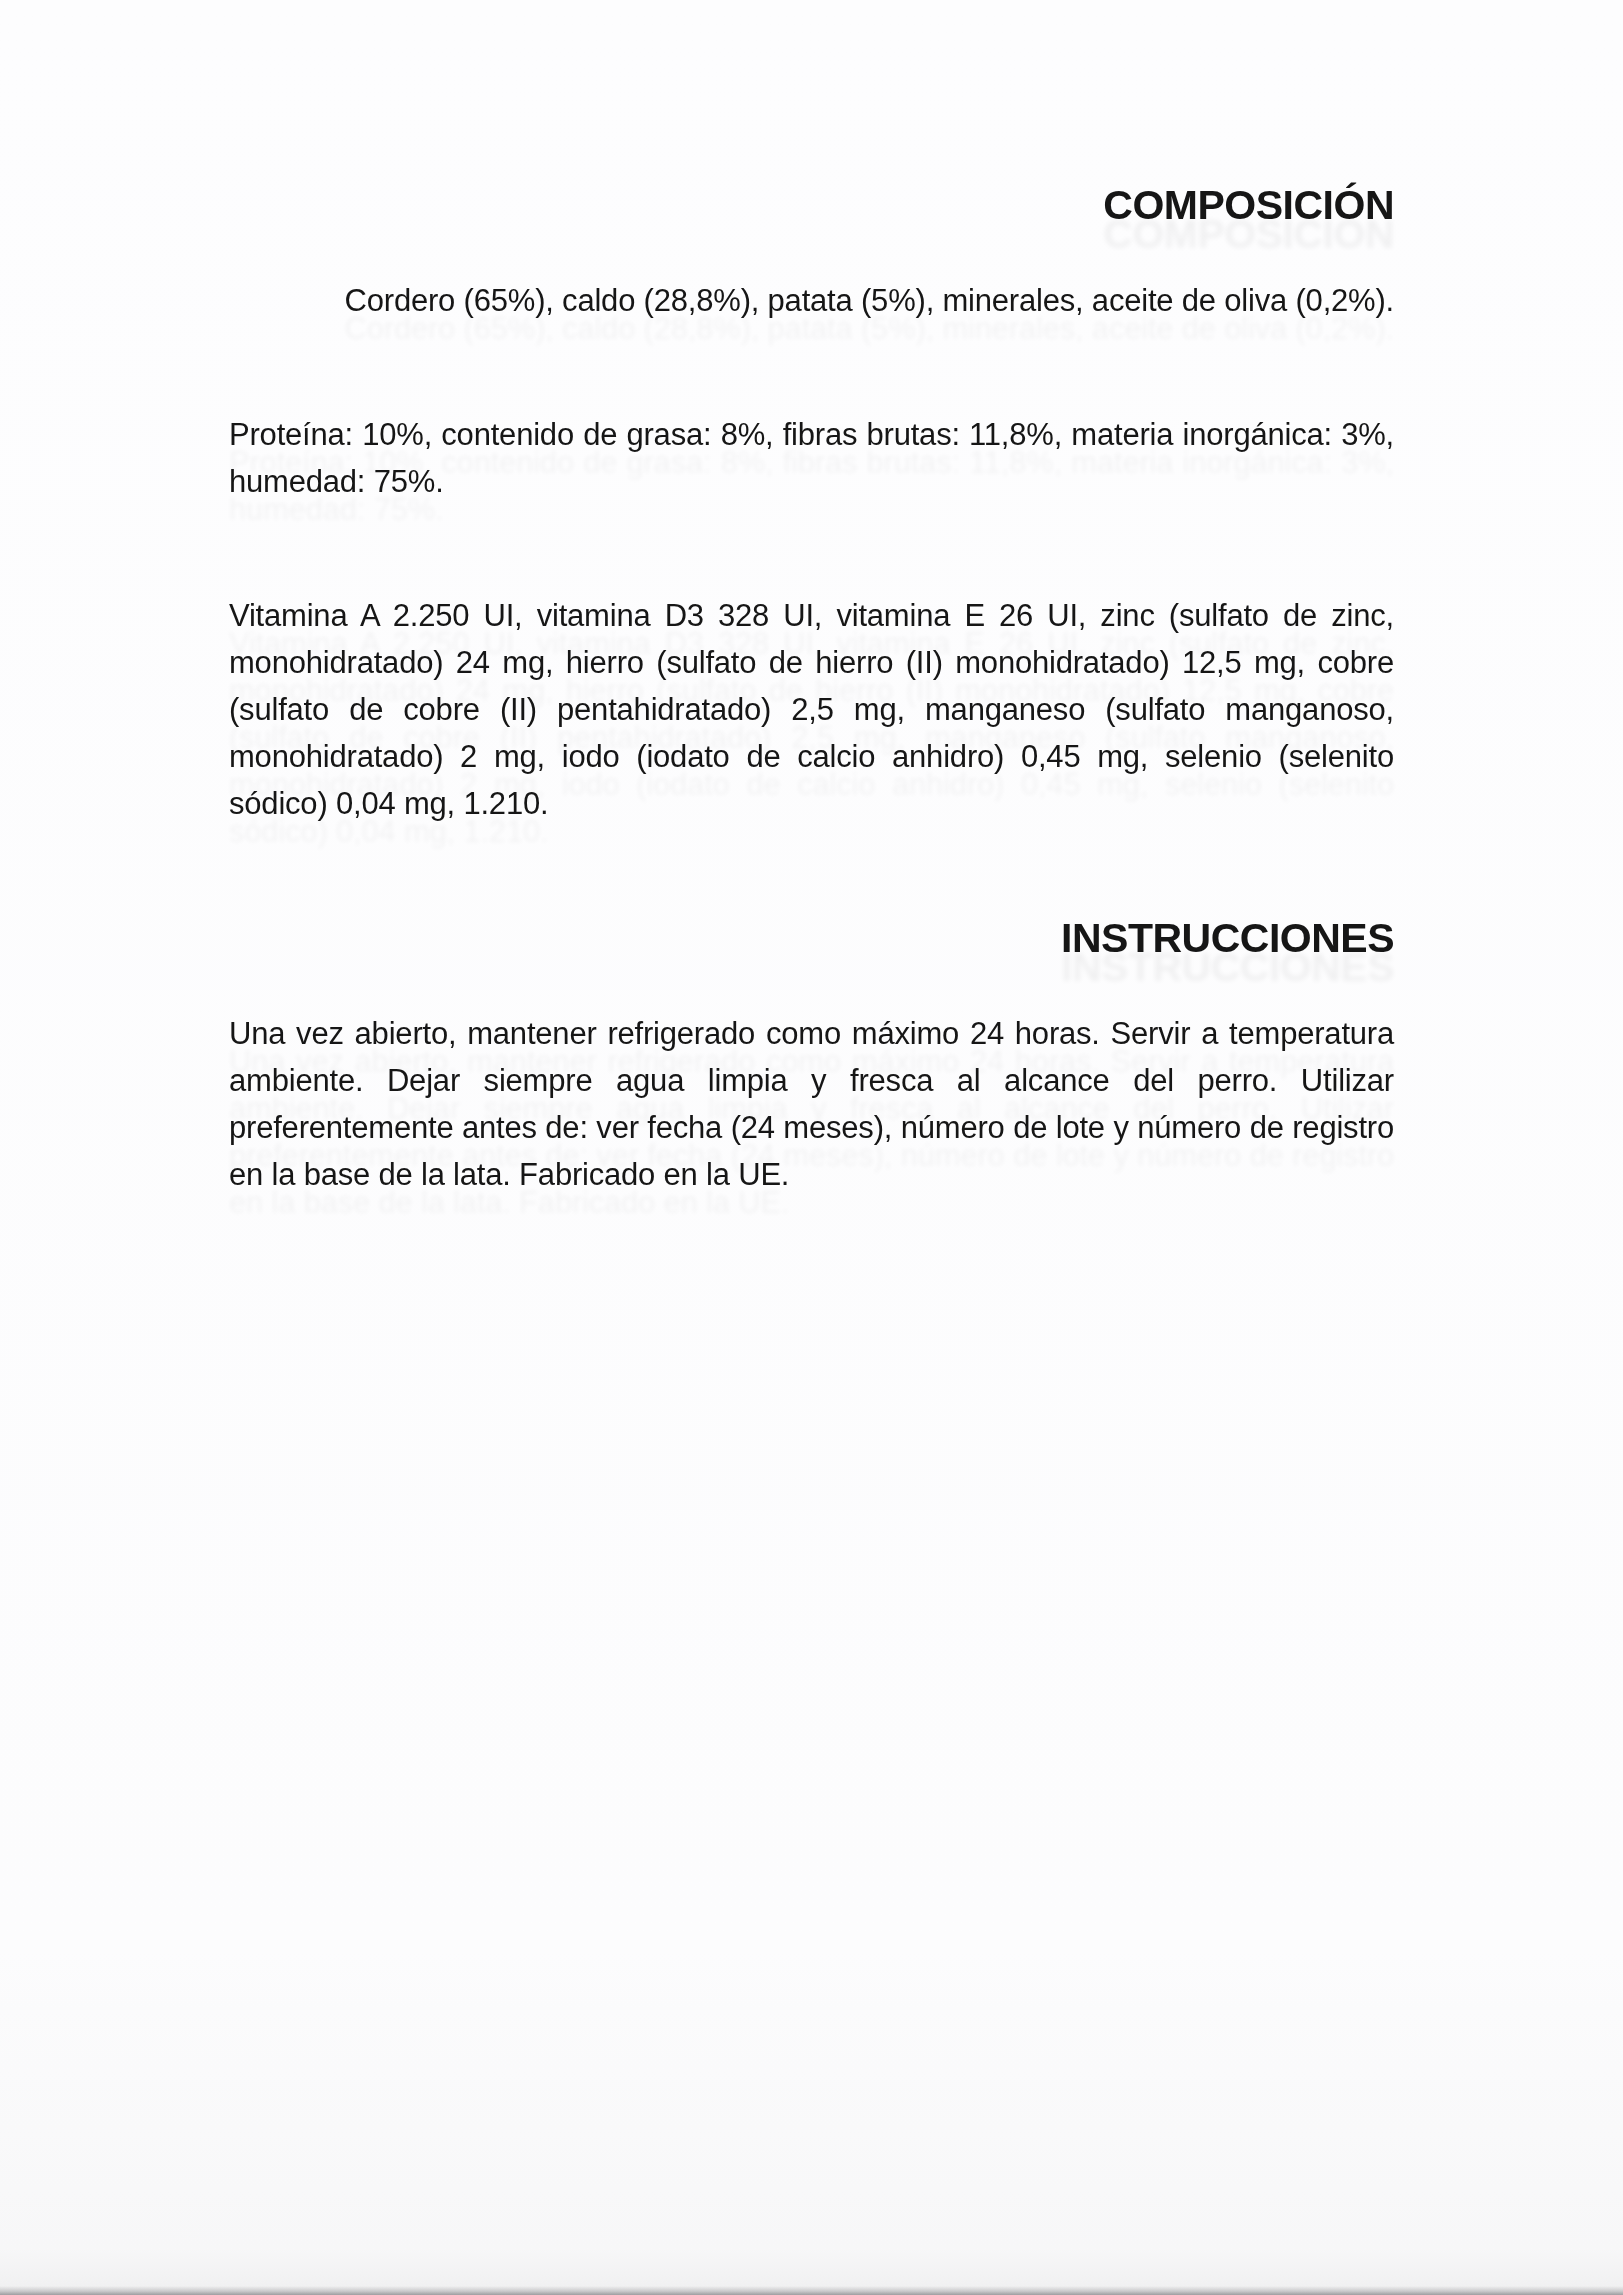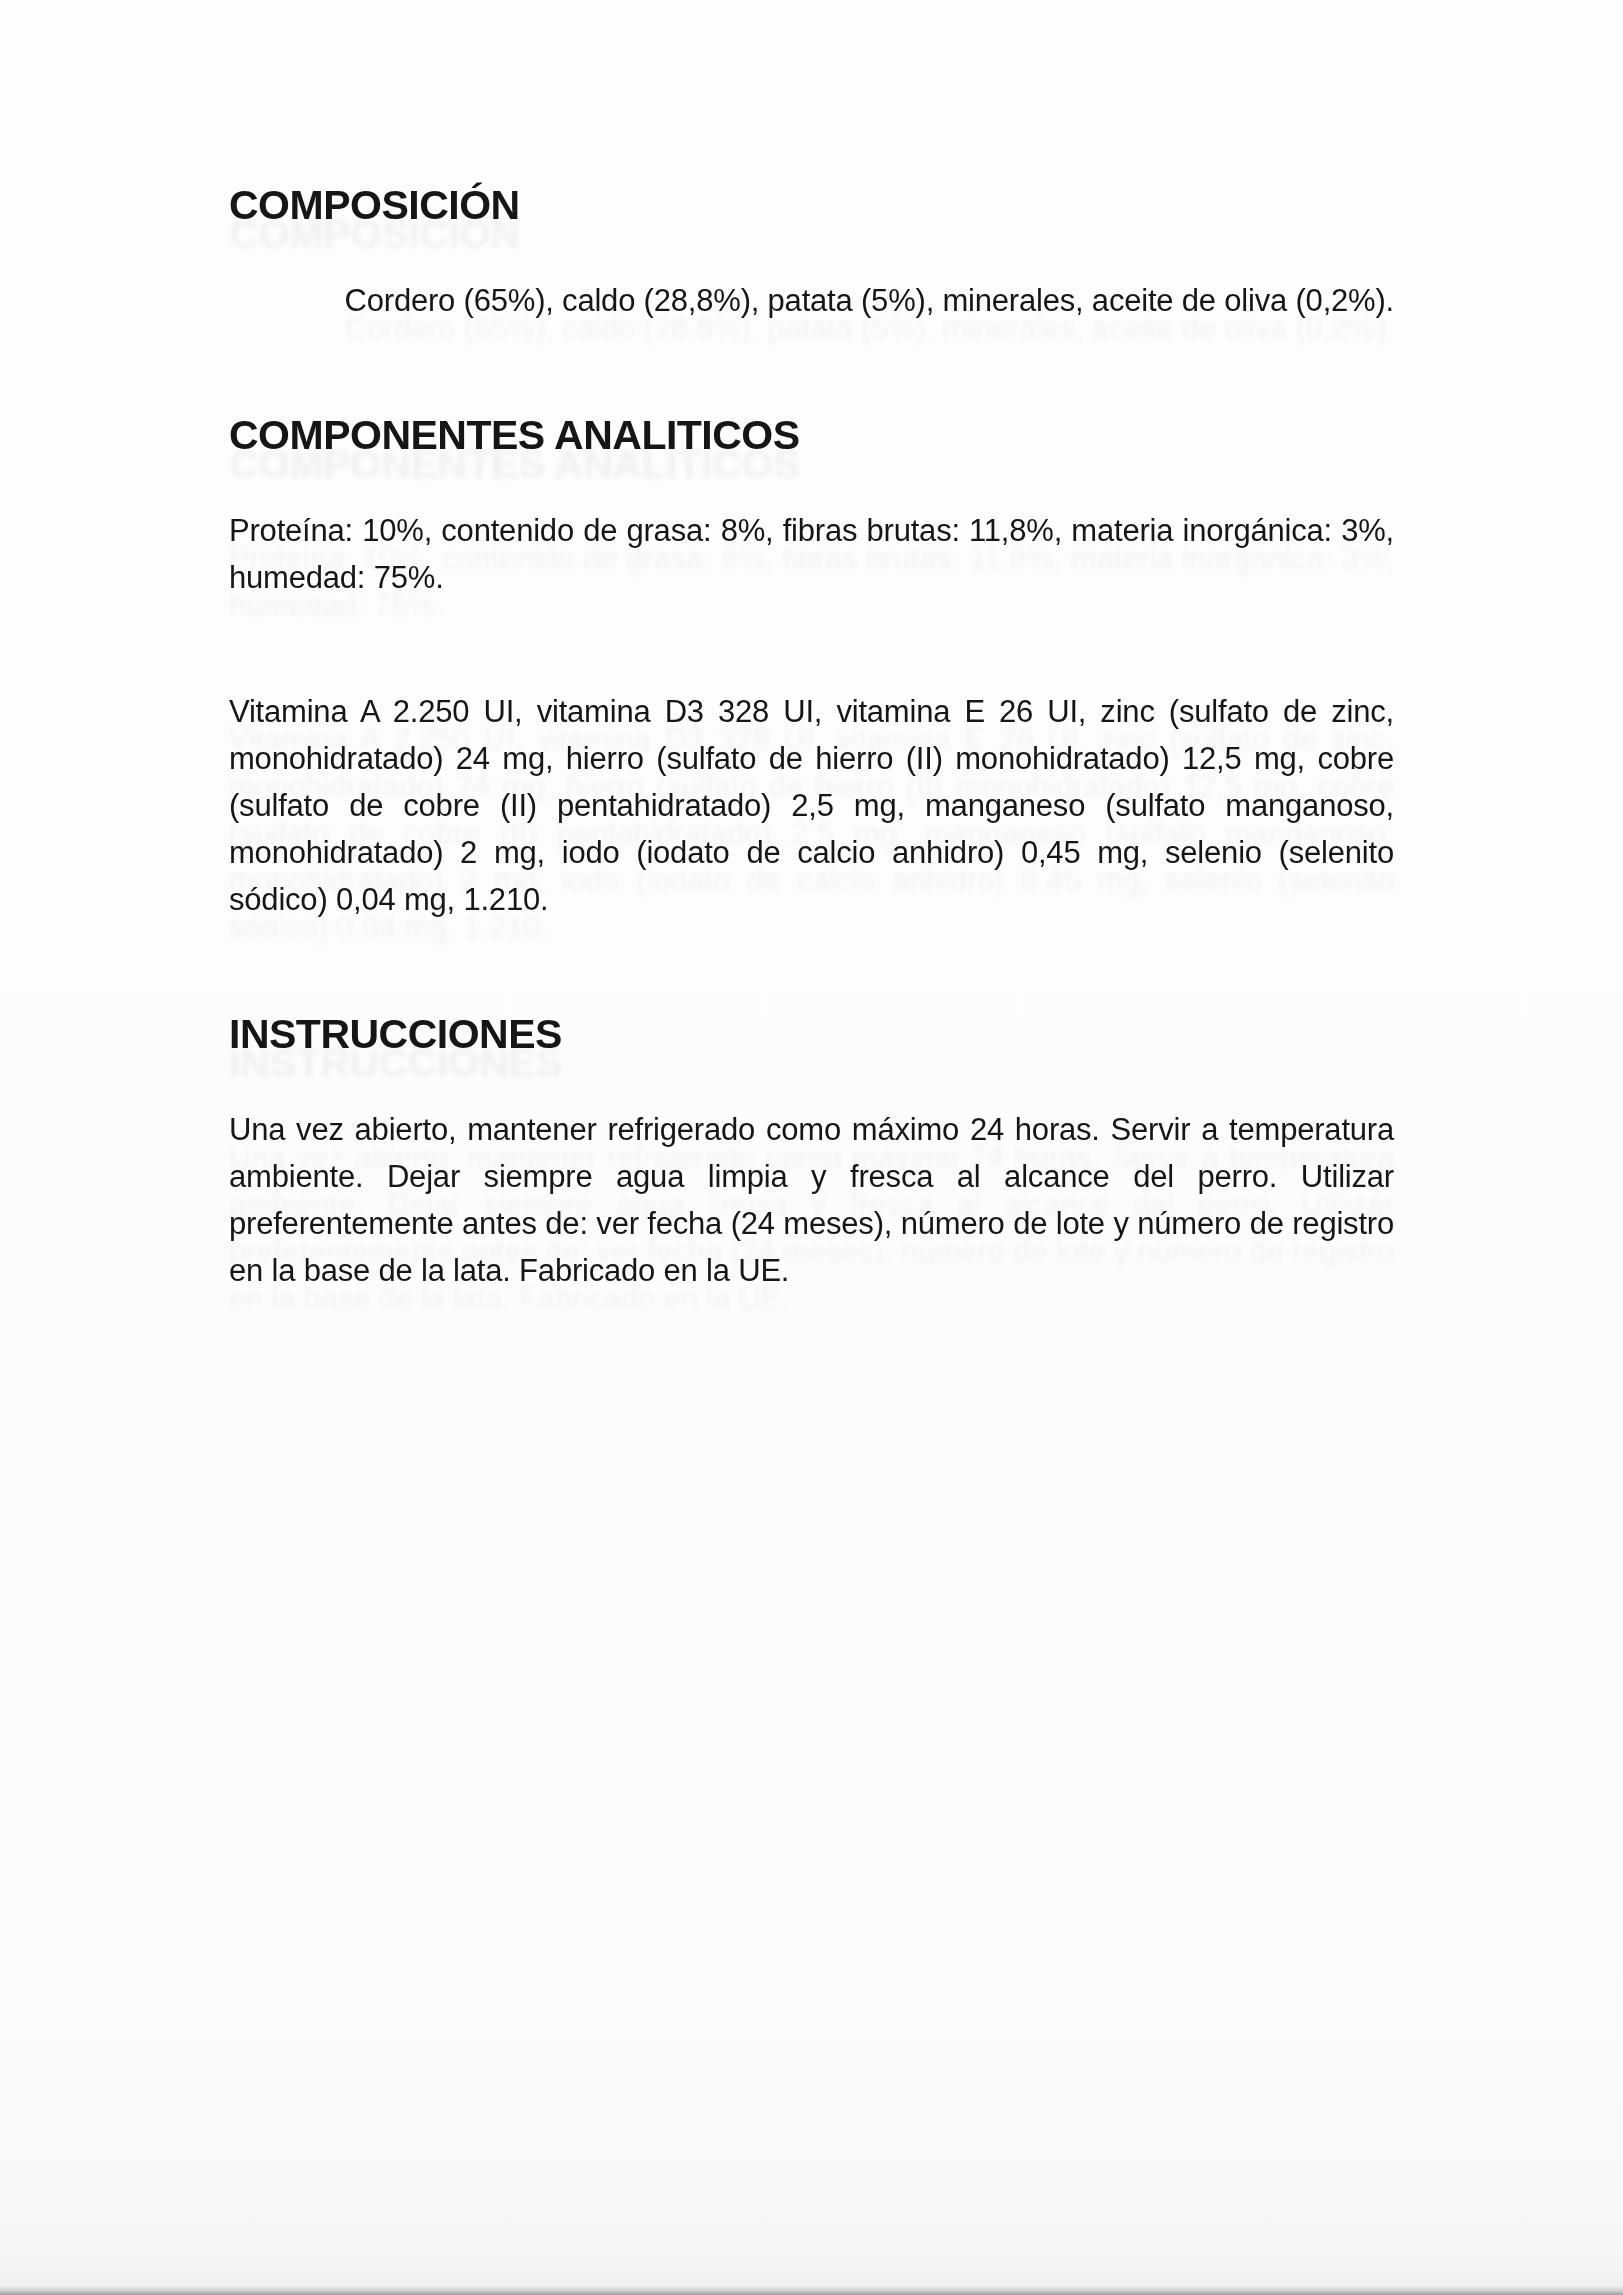--- a/index.html
+++ b/index.html
@@ -19,21 +19,21 @@
     padding: 181px 229px 0 229px;
   }
   .content {
     width: 100%;
   }
   .section { }
   .section + .section {
     margin-top: 87px;
   }
   .section-heading {
-    text-align: left;
+    text-align: right;
     font-weight: 700;
     font-size: 41px;
     line-height: 49px;
     letter-spacing: -0.5px;
     margin: 0;
     
     text-shadow: 0 28.5px 4.9px rgba(0,0,0,0.05);
   }
   .section-body {
     margin: 47px 0 0 0;
@@ -63,21 +63,20 @@
 
 <div class="page">
   <div class="content">
 
     <div class="section">
       <h1 class="section-heading">COMPOSICIÓN</h1>
       <p class="section-body single-line">Cordero (65%), caldo (28,8%), patata (5%), minerales, aceite de oliva (0,2%).</p>
     </div>
 
     <div class="section">
-      <h2 class="section-heading">COMPONENTES ANALITICOS</h2>
       <p class="section-body">Proteína: 10%, contenido de grasa: 8%, fibras brutas: 11,8%, materia inorgánica: 3%, humedad: 75%.</p>
     </div>
 
     <div class="section">
       <p class="section-body">Vitamina A 2.250 UI, vitamina D3 328 UI, vitamina E 26 UI, zinc (sulfato de zinc, monohidratado) 24 mg, hierro (sulfato de hierro (II) monohidratado) 12,5 mg, cobre (sulfato de cobre (II) pentahidratado) 2,5 mg, manganeso (sulfato manganoso, monohidratado) 2 mg, iodo (iodato de calcio anhidro) 0,45 mg, selenio (selenito sódico) 0,04 mg, 1.210.</p>
     </div>
 
     <div class="section">
       <h2 class="section-heading">INSTRUCCIONES</h2>
       <p class="section-body">Una vez abierto, mantener refrigerado como máximo 24 horas. Servir a temperatura ambiente. Dejar siempre agua limpia y fresca al alcance del perro. Utilizar preferentemente antes de: ver fecha (24 meses), número de lote y número de registro en la base de la lata. Fabricado en la UE.</p>

